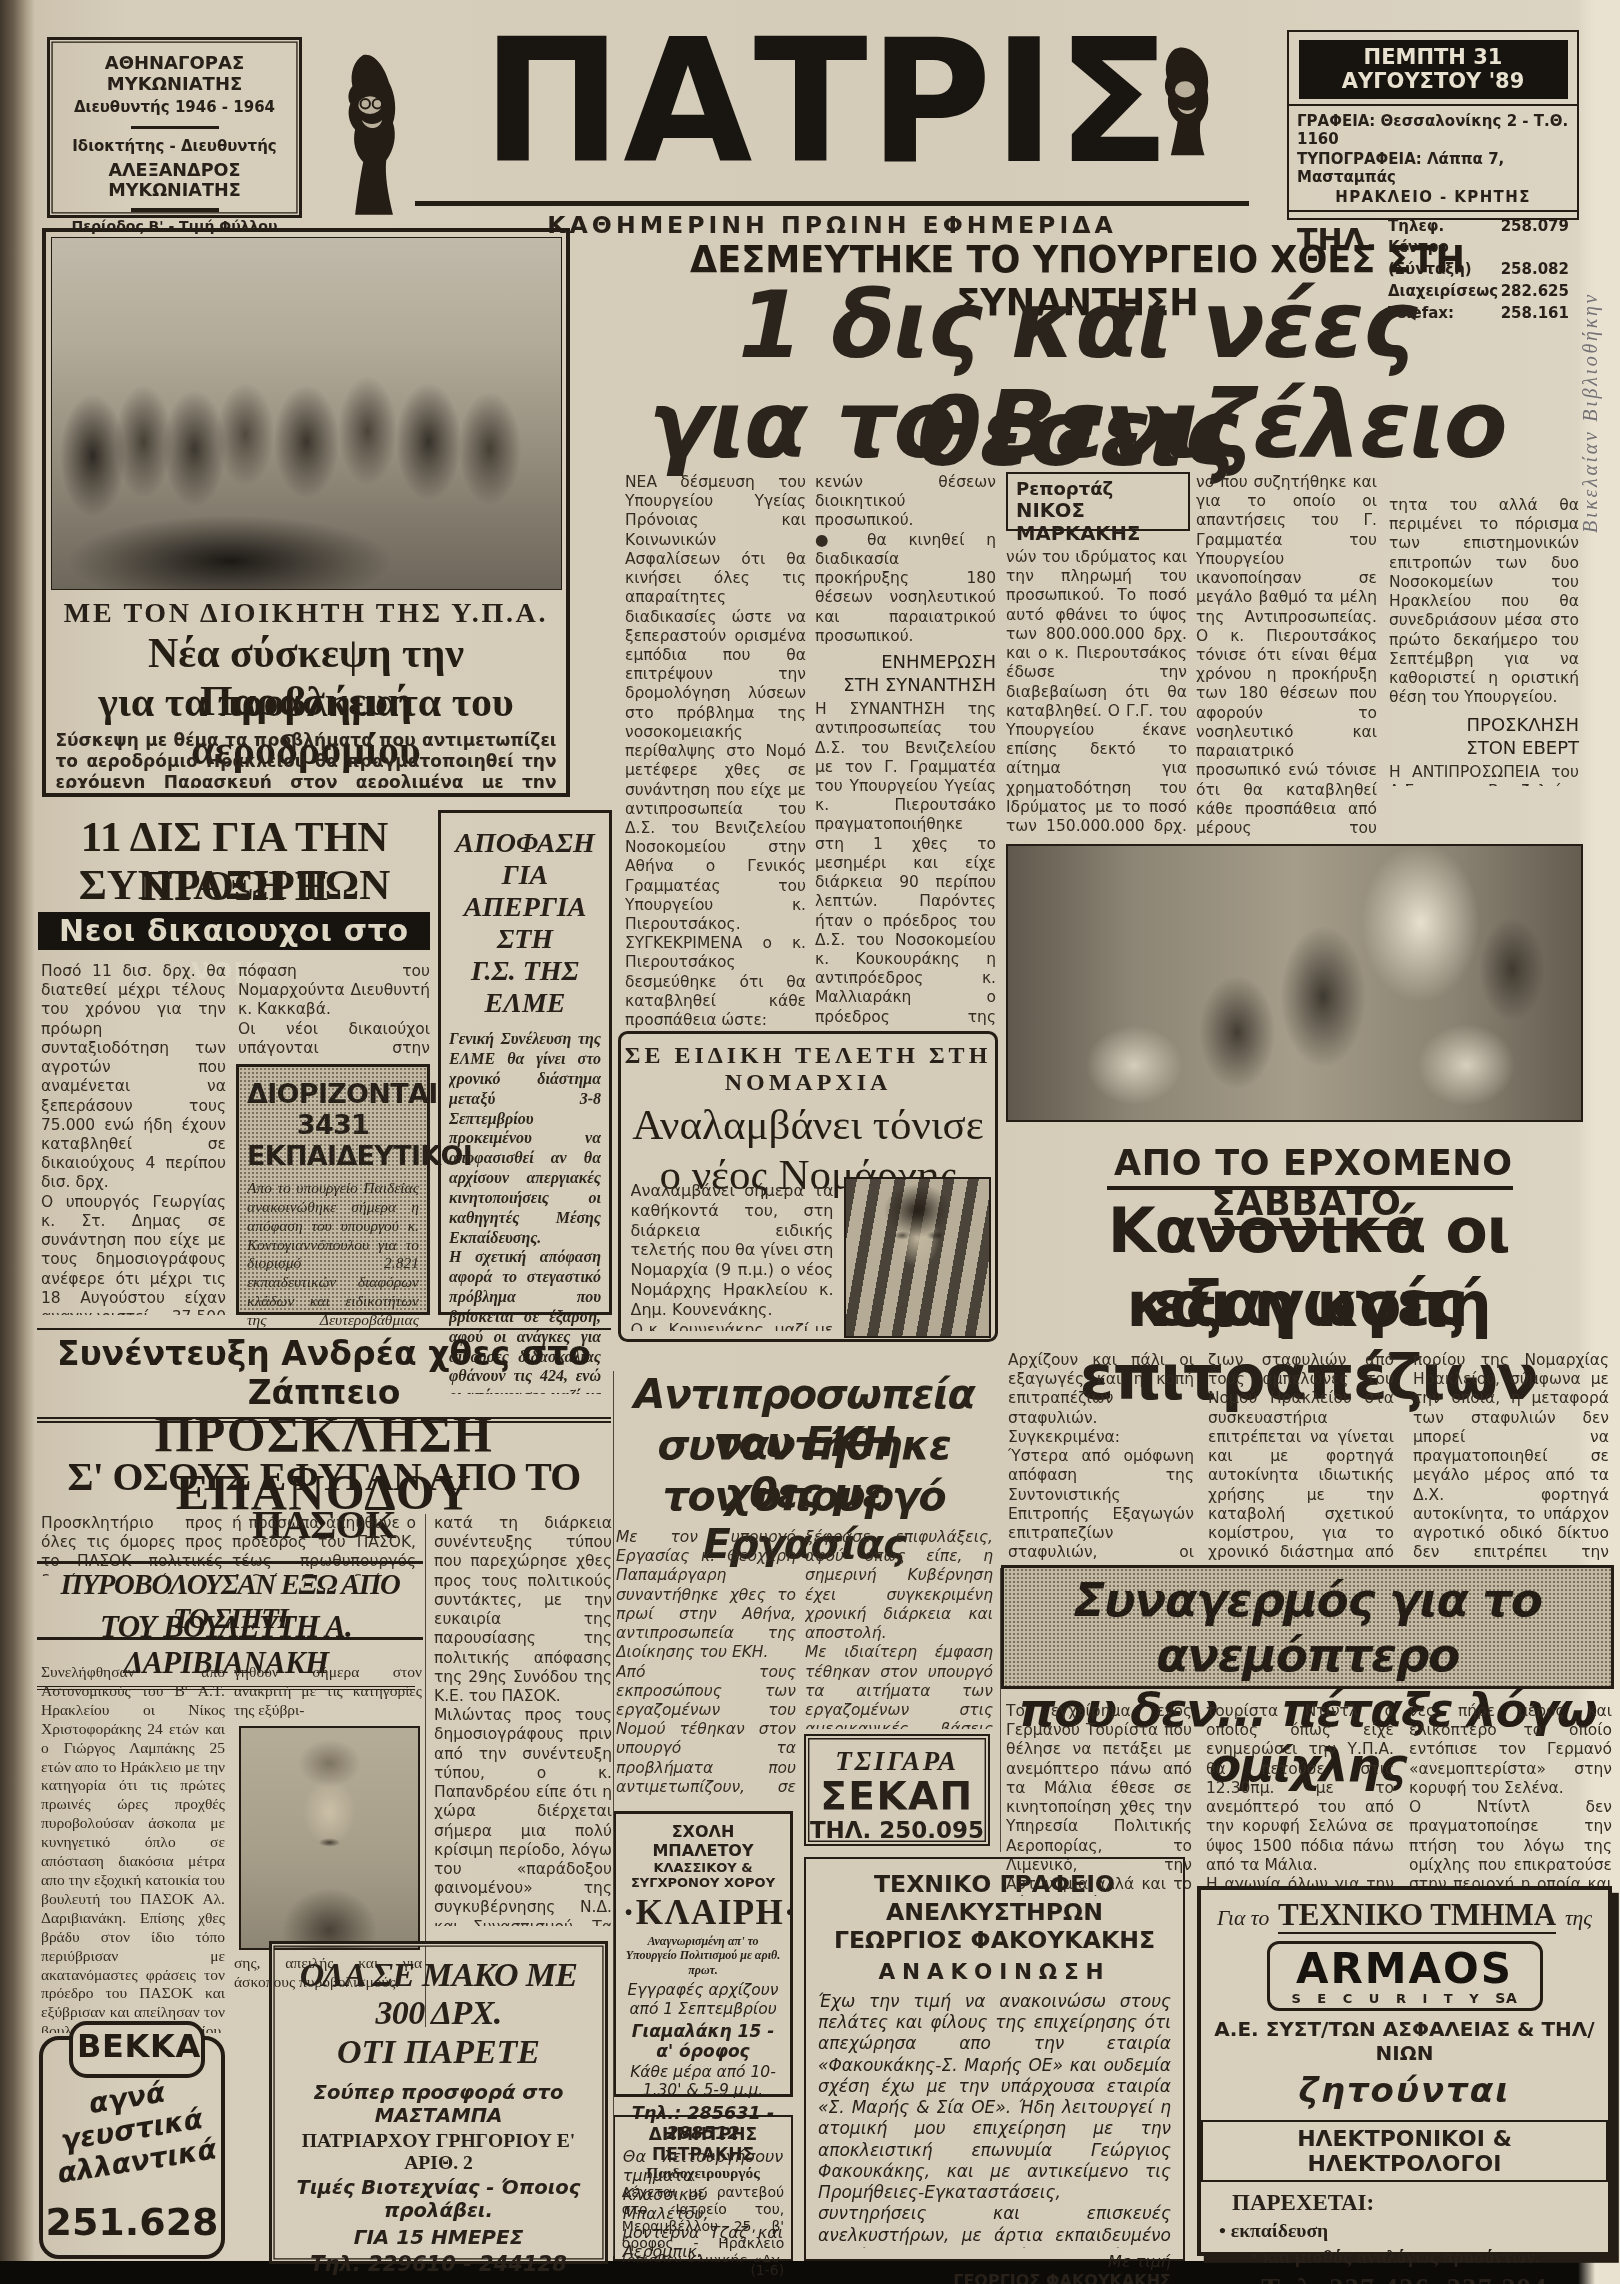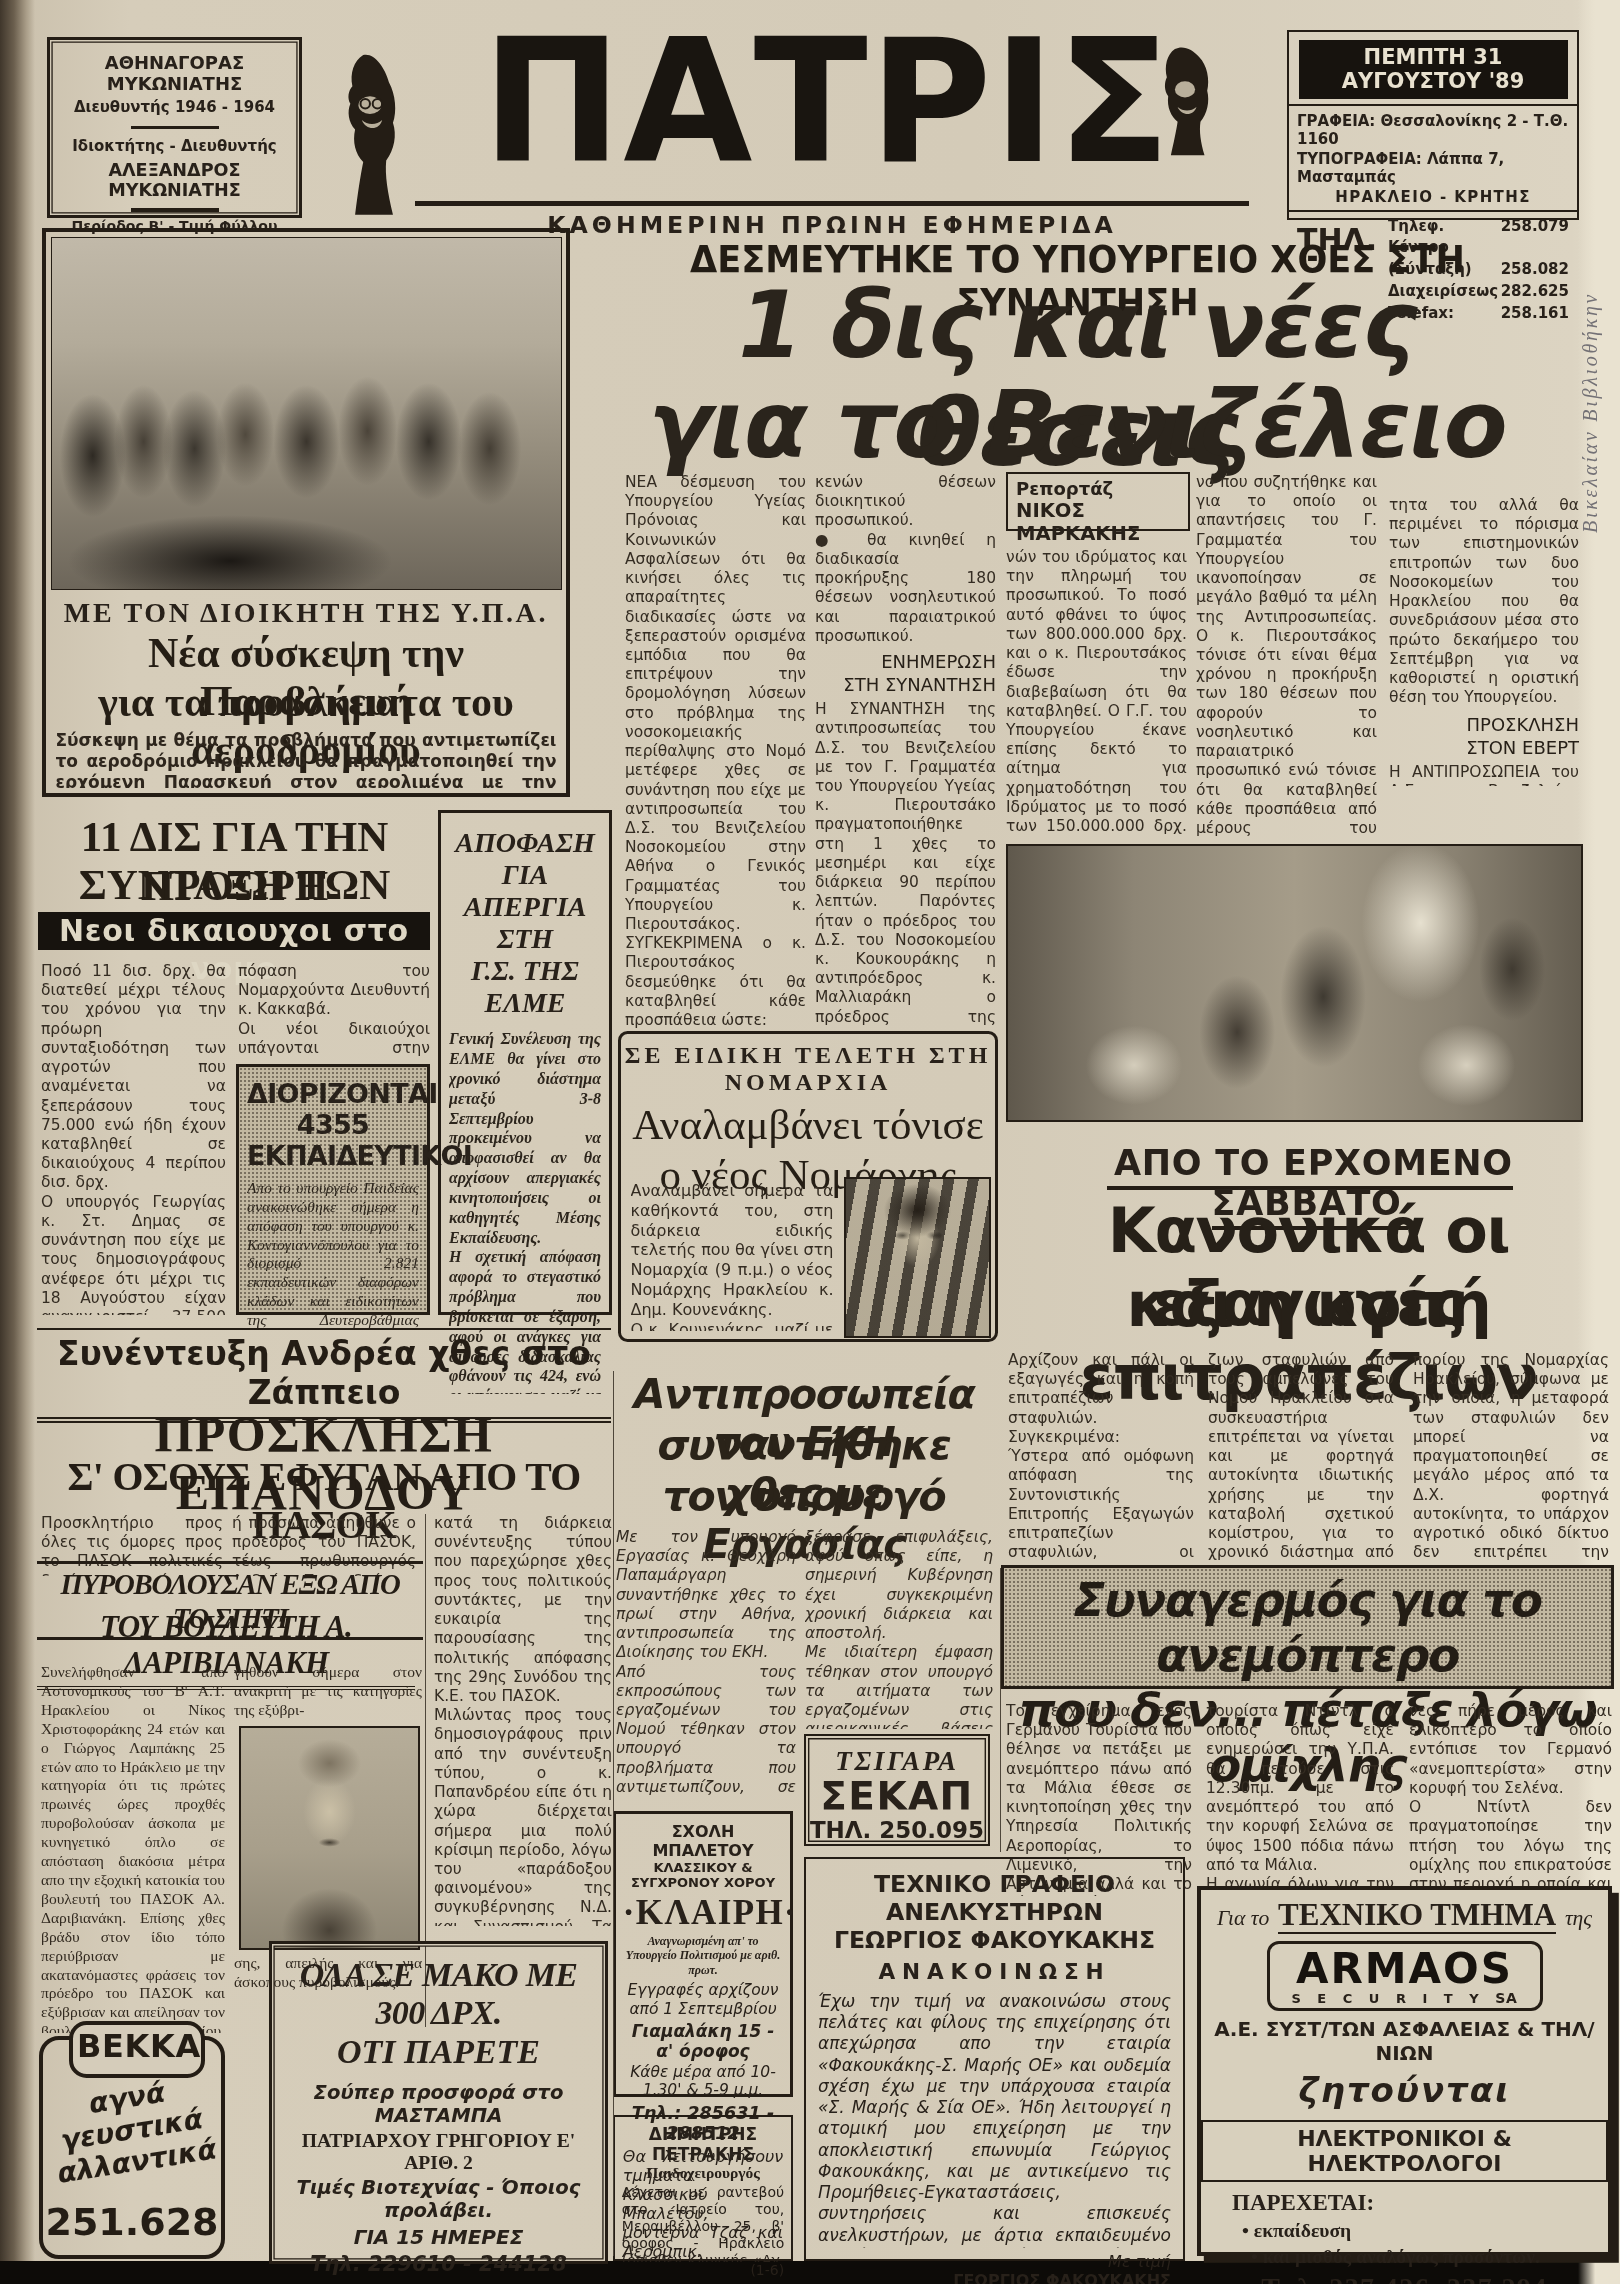--- a/index.html
+++ b/index.html
@@ -169,21 +169,21 @@
 
   <div class="abs" style="left:41px;top:962px;width:185px;height:353px;overflow:hidden;">
     <div class="body-txt">Ποσό 11 δισ. δρχ. θα διατεθεί μέχρι τέλους του χρόνου για την πρόωρη συνταξιοδότηση των αγροτών που αναμένεται να ξεπεράσουν τους 75.000 ενώ ήδη έχουν καταβληθεί σε δικαιούχους 4 περίπου δισ. δρχ.
 Ο υπουργός Γεωργίας κ. Στ. Δημας σε συνάντηση που είχε με τους δημοσιογράφους ανέφερε ότι μέχρι τις 18 Αυγούστου είχαν αναγνωριστεί 37.500 άτομα ως δικαιούχοι (την ημέρα των εκλογών, 18/6 είχαν αναγνωριστεί 24.500 αγρότες-δικαιούχοι). Οι υπηρεσίες της αγροτικής τράπεζας αναγνωρίζουν 2.200 αιτήσεις την εβδομάδα. Υπάρχουν είπε προβλήματα για τα οποία δόθηκαν οδηγίες, ώστε να ξεπεραστούν.</div>
 
   </div>
   <div class="abs body-txt" style="left:238px;top:962px;width:192px;height:95px;">πόφαση του Νομαρχούντα Διευθυντή κ. Κακκαβά.
 Οι νέοι δικαιούχοι υπάγονται στην Αγροτική Τράπεζα Μοιρών και Καστελλίου.</div>
 
   <div class="abs dotted-bg" style="left:236px;top:1064px;width:194px;height:251px;border:3.4px solid #241d15;box-sizing:border-box;padding:10.8px 8px;">
-    <div class="b center" style="font-size:27px;letter-spacing:-0.7px;">ΔΙΟΡΙΖΟΝΤΑΙ 4355</div>
+    <div class="b center" style="font-size:27px;letter-spacing:-0.7px;">ΔΙΟΡΙΖΟΝΤΑΙ 3431</div>
     <div class="b center" style="font-size:27px;letter-spacing:-0.7px;margin-bottom:8px;">ΕΚΠΑΙΔΕΥΤΙΚΟΙ</div>
     <div class="serif i" style="font-size:15.5px;line-height:1.22;text-align:justify;white-space:pre-line;overflow:hidden;height:155px;color:#2c251c;">Απο το υπουργείο Παιδείας ανακοινώθηκε σήμερα η απόφαση του υπουργού κ. Κοντογιαννόπουλου για το διορισμό 2.821 εκπαιδευτικών διαφόρων κλάδων και ειδικοτήτων της Δευτεροβάθμιας εκπαίδευσης.
 Οι διοριζόμενοι πρέπει να παρουσιαστούν μέχρι 5 Σεπτεμβρίου στους προϊσταμένους διευθύνσεων των νομών που διορίζονται προκειμένου να ορκιστούν και να αναλάβουν υπηρεσία.</div>
   </div>
 
   <div class="abs" style="left:438px;top:810px;width:174px;height:505px;border:3.4px solid #241d15;box-sizing:border-box;padding:13.5px 8px 5.4px;">
     <div class="serif b i center" style="font-size:28px;">ΑΠΟΦΑΣΗ ΓΙΑ</div>
     <div class="serif b i center" style="font-size:28px;">ΑΠΕΡΓΙΑ ΣΤΗ</div>
     <div class="serif b i center" style="font-size:28px;margin-bottom:10.8px;">Γ.Σ. ΤΗΣ ΕΛΜΕ</div>
     <div class="serif b i" style="font-size:16px;line-height:1.24;text-align:justify;white-space:pre-line;overflow:hidden;height:365px;color:#2c251c;">Γενική Συνέλευση της ΕΛΜΕ θα γίνει στο χρονικό διάστημα μεταξύ 3-8 Σεπτεμβρίου προκειμένου να αποφασισθεί αν θα αρχίσουν απεργιακές κινητοποιήσεις οι καθηγητές Μέσης Εκπαίδευσης.
@@ -336,21 +336,21 @@
       <div class="b" style="font-size:42px;line-height:1.0;letter-spacing:2px;color:#17130e;">ARMAOS</div>
       <div class="b" style="font-size:13px;letter-spacing:6px;">
         <span>S E C U R I T Y</span>
         <span style="font-size:14px;letter-spacing:0.7px;">SA</span>
       </div>
     </div>
     <div class="b" style="font-size:20px;margin-top:5.4px;">Α.Ε. ΣΥΣΤ/ΤΩΝ ΑΣΦΑΛΕΙΑΣ &amp; ΤΗΛ/ΝΙΩΝ</div>
     <div class="b i" style="font-size:34px;margin-top:5.4px;letter-spacing:2px;">ζητούνται</div>
     <div style="margin:9.5px auto 0;display:inline-block;border:2.7px solid #241d15;padding:4px 9.5px;font-weight:bold;font-size:22px;">ΗΛΕΚΤΡΟΝΙΚΟΙ &amp; ΗΛΕΚΤΡΟΛΟΓΟΙ</div>
     <div class="serif b" style="font-size:23px;text-align:left;padding-left:31px;margin-top:8px;">ΠΑΡΕΧΕΤΑΙ:</div>
-    <div class="serif b" style="font-size:19.6px;text-align:left;padding-left:41px;margin-top:4px;">• εκπαίδευση</div>
+    <div class="serif b" style="font-size:19.6px;text-align:left;padding-left:18px;margin-top:4px;">• εκπαίδευση</div>
     <div class="serif b" style="font-size:19.6px;text-align:left;padding-left:50px;margin-top:4px;">• και μισθός αναλόγως προσόντων.</div>
     <div class="serif b" style="font-size:28px;margin-top:4px;letter-spacing:1.4px;">Τηλ. 237.426, 237.294</div>
     
   </div>
 
   <div class="abs vrule" style="left:1000px;top:1568px;height:284px;"></div>
   <div class="abs vrule" style="left:613px;top:1371px;height:885px;"></div>
 
 </div>
 

